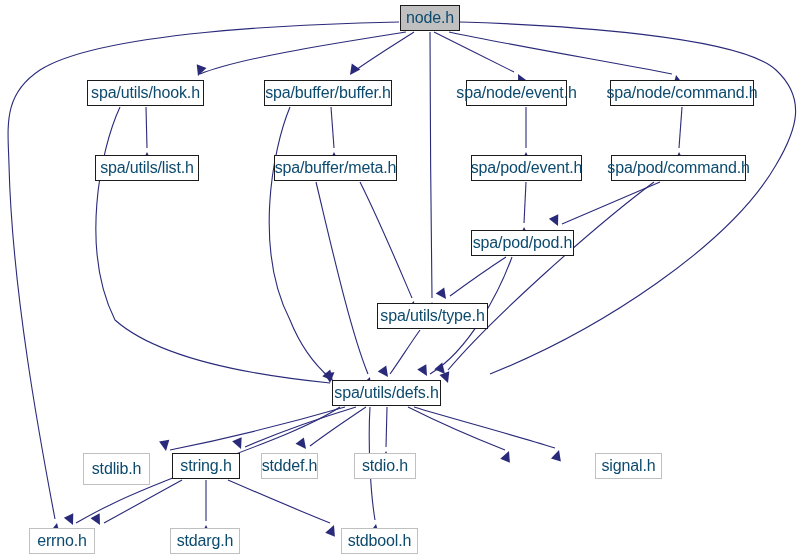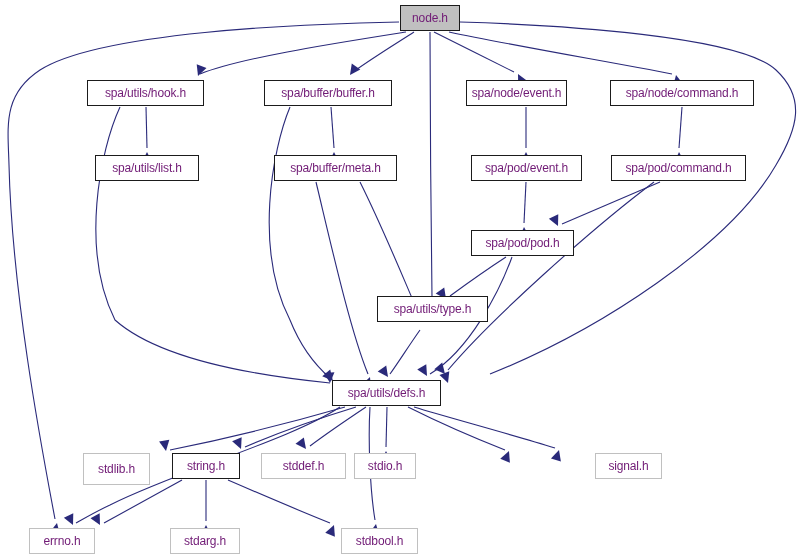--- a/index.html
+++ b/index.html
@@ -34,22 +34,22 @@
     stroke: none;
   }
   .node-box {
     position: absolute;
     box-sizing: border-box;
     display: flex;
     align-items: center;
     justify-content: center;
     background: #ffffff;
     border: 1px solid #c0c0c0;
-    font-size: 12px;
-    color: #701a75;
+    font-size: 16px;
+    color: #0c4a6e;
     white-space: nowrap;
     line-height: 1;
     letter-spacing: -0.15px;
   }
   .node-box.strong {
     border: 1.4px solid #1b1b1b;
   }
   .node-box.root {
     background: #c0c0c0;
     border: 1.4px solid #1b1b1b;
@@ -215,33 +215,33 @@
     </div>
     <div class="node-box strong" style="left: 471px; top: 155px; width: 111px; height: 26px;">
       <span class="node-label">spa/pod/event.h</span>
     </div>
     <div class="node-box strong" style="left: 611px; top: 155px; width: 135px; height: 26px;">
       <span class="node-label">spa/pod/command.h</span>
     </div>
     <div class="node-box strong" style="left: 471px; top: 230px; width: 103px; height: 26px;">
       <span class="node-label">spa/pod/pod.h</span>
     </div>
-    <div class="node-box strong" style="left: 377px; top: 296px; width: 111px; height: 26px;">
+    <div class="node-box strong" style="left: 377px; top: 303px; width: 111px; height: 26px;">
       <span class="node-label">spa/utils/type.h</span>
     </div>
     <div class="node-box strong" style="left: 332px; top: 380px; width: 109px; height: 26px;">
       <span class="node-label">spa/utils/defs.h</span>
     </div>
     <div class="node-box" style="left: 83px; top: 453px; width: 67px; height: 32px;">
       <span class="node-label">stdlib.h</span>
     </div>
     <div class="node-box strong" style="left: 172px; top: 453px; width: 68px; height: 26px;">
       <span class="node-label">string.h</span>
     </div>
-    <div class="node-box" style="left: 261px; top: 453px; width: 85px; height: 26px;">
+    <div class="node-box" style="left: 261px; top: 453px; width: 57px; height: 26px;">
       <span class="node-label">stddef.h</span>
     </div>
     <div class="node-box" style="left: 354px; top: 453px; width: 62px; height: 26px;">
       <span class="node-label">stdio.h</span>
     </div>
     <div class="node-box" style="left: 595px; top: 453px; width: 67px; height: 26px;">
       <span class="node-label">signal.h</span>
     </div>
     <div class="node-box" style="left: 29px; top: 528px; width: 66px; height: 26px;">
       <span class="node-label">errno.h</span>

